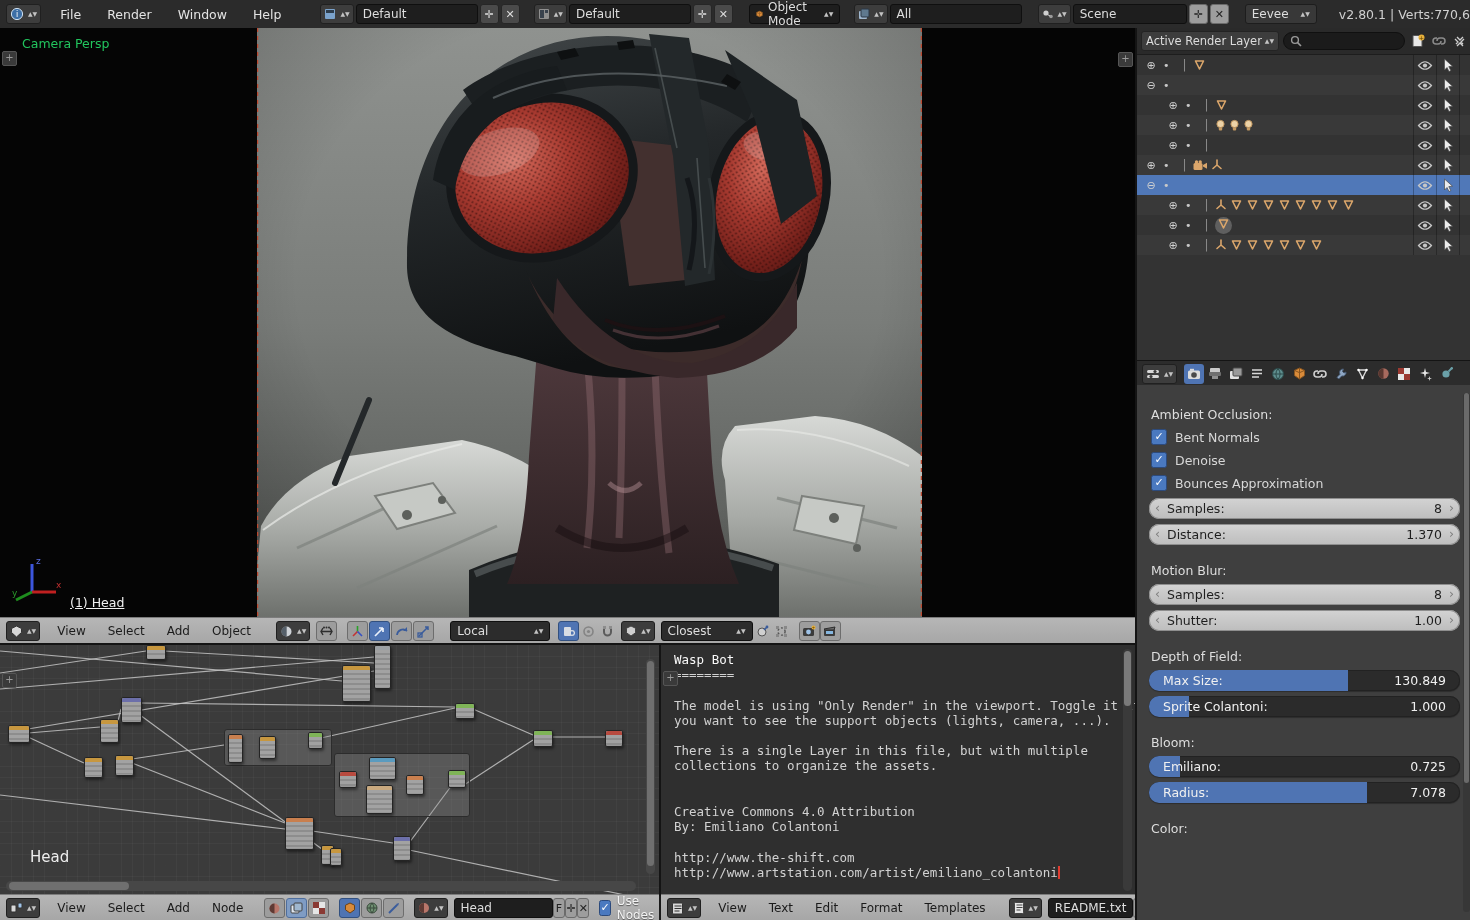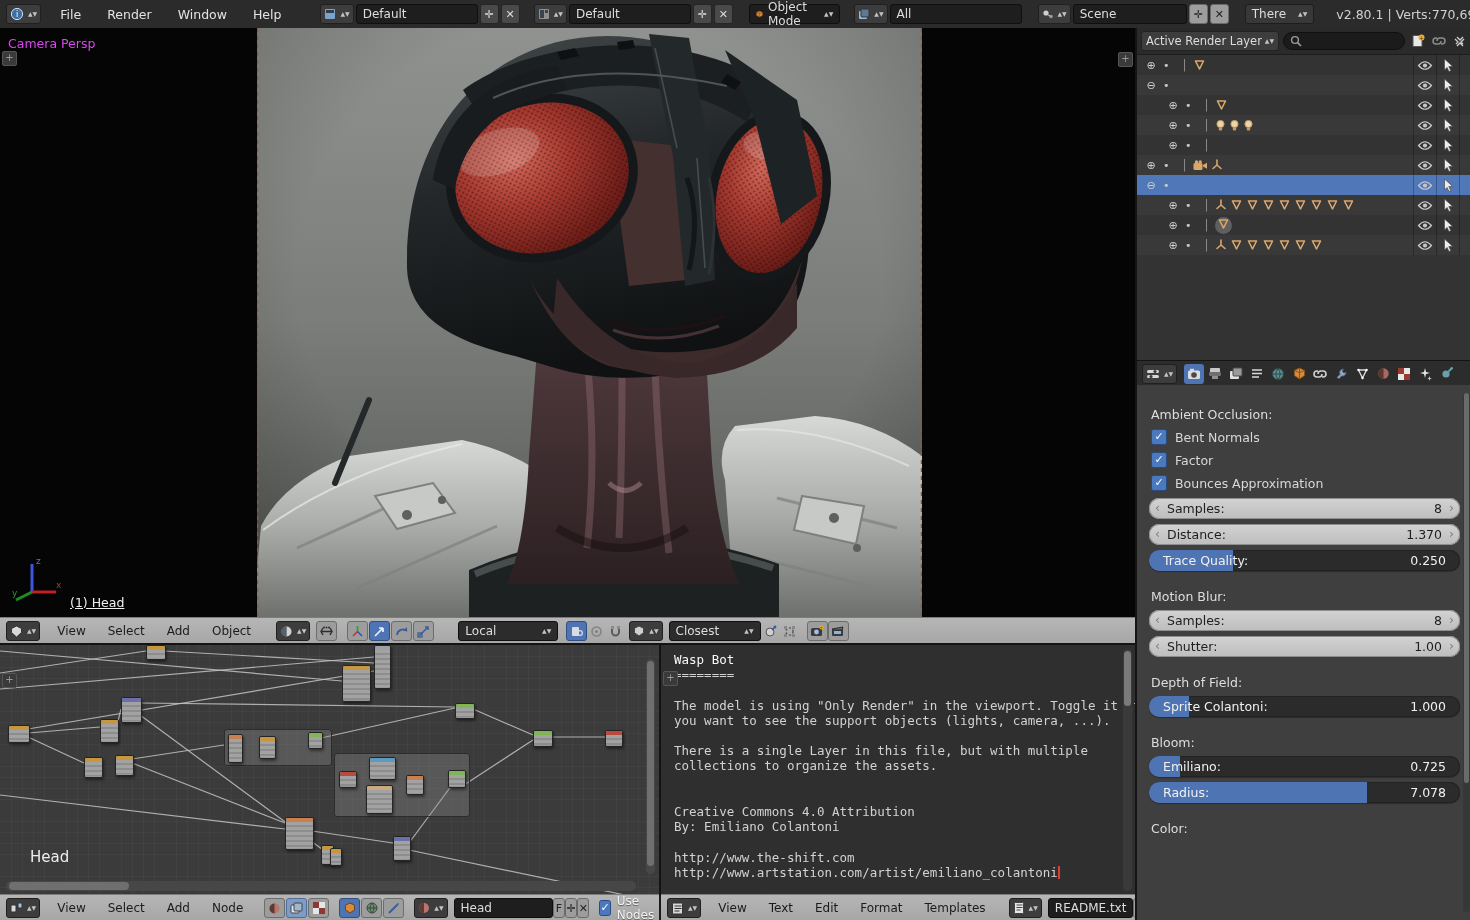--- a/index.html
+++ b/index.html
@@ -21,21 +21,21 @@
   .iconbox{width:19px;height:18px;border-radius:3px;display:flex;align-items:center;justify-content:center;}
   .plus-widget{position:absolute;width:13px;height:13px;background:#3a3a3a;border:1px solid #555;
                border-radius:2px;color:#9a9a9a;font-size:10px;line-height:11px;text-align:center;z-index:6;}
   
   #topbar{position:absolute;left:0;top:0;width:1470px;height:28px;background:#2b2b2b;
           border-bottom:2px solid #121212;display:flex;align-items:center;}
   .tmenu{padding:0 13px;color:#e3e3e3;font-size:12.5px;}
   #stats{margin-left:8px;color:#d0d0d0;font-size:12.5px;white-space:nowrap;}
   
   #viewport{position:absolute;left:0;top:28px;width:1135px;height:589px;background:#050505;overflow:hidden;}
-  #vp-label{position:absolute;left:8px;top:8px;color:#d946ef;font-size:12.5px;}
+  #vp-label{position:absolute;left:22px;top:8px;color:#22c55e;font-size:12.5px;}
   #vp-active{position:absolute;left:70px;top:567px;color:#f0f0f0;font-size:12.5px;text-decoration:underline;}
   #vp-axis{position:absolute;left:10px;top:528px;}
   #vp-header{left:0;top:617px;width:1135px;height:26px;}
   
   #node-editor{position:absolute;left:0;top:643px;width:659px;height:251px;overflow:hidden;
     background-color:#3b3b3b;
     background-image:linear-gradient(rgba(255,255,255,0.03) 1px,transparent 1px),
       linear-gradient(90deg,rgba(255,255,255,0.03) 1px,transparent 1px),
       linear-gradient(rgba(0,0,0,0.10) 1px,transparent 1px),
       linear-gradient(90deg,rgba(0,0,0,0.10) 1px,transparent 1px);
@@ -186,21 +186,21 @@
           </svg>
         <span class="updn">▲▼</span>
       </div>
       <div class="dfield" style="width:100px">
           <span>Scene</span>
         </div>
       <div class="sqbtn light">✛</div>
       <div class="sqbtn light">✕</div>
     </div>
     <div class="dfield" style="margin-left:16px;width:100px;background:#383838;border-color:#1d1d1d">
-      <span>There</span>
+      <span>Eevee</span>
       <span class="gap"></span>
         <span class="updn">▲▼</span>
     </div>
     <svg width="18" height="18" viewBox="0 0 18 18" style="margin-left:14px">
       <circle cx="10" cy="9" r="6.5" fill="#e87d0d"></circle>
         <ellipse cx="11" cy="8" rx="4" ry="3" fill="#fff"></ellipse>
         <ellipse cx="11.5" cy="8" rx="1.8" ry="1.5" fill="#1f65a6"></ellipse>
         <path d="M2 11q3-5 8-6l-2 3z" fill="#e87d0d"></path>
     </svg>
     <span id="stats">v2.80.1 | Verts:770,690 | Faces:715</span>
@@ -370,21 +370,21 @@
             <path d="M12 2v4h-4" fill="#3a5c9c"></path>
           </svg>
       </div>
       <div class="iconbox" style="background:#9d9d9d;border:1px solid #6d6d6d">
         <svg width="13" height="13" viewBox="0 0 13 13">
             <path d="M2 11L11 2M8 2h3v3" stroke="#3a5c9c" stroke-width="1.5" fill="none"></path>
             <rect x="1" y="8" width="4" height="4" fill="none" stroke="#3a5c9c" stroke-width="1.3"></rect>
           </svg>
       </div>
     </div>
-    <div class="dfield" style="margin-left:24px;width:86px;background:#2c2c2c">
+    <div class="dfield" style="margin-left:16px;width:86px;background:#2c2c2c">
       <span>Local</span>
       <span class="gap"></span>
         <span class="updn">▲▼</span>
     </div>
     <div class="iconbox" style="margin-left:8px;background:#4f74b3;border:1px solid #32507f">
       <svg width="13" height="13" viewBox="0 0 13 13">
           <rect x="2" y="2" width="7" height="9" rx="1" fill="#d8dde4"></rect>
           <circle cx="10" cy="8" r="2.4" fill="none" stroke="#d8dde4" stroke-width="1.3"></circle>
         </svg>
     </div>
@@ -1139,49 +1139,49 @@
 
   <div id="props">
     <div id="props-panels">
         <div class="ptitle">Ambient Occlusion:</div>
         <div class="pcheck">
           <span class="cbox">✓</span>
           <span>Bent Normals</span>
         </div>
         <div class="pcheck">
           <span class="cbox">✓</span>
-          <span>Factor</span>
+          <span>Denoise</span>
         </div>
         <div class="pcheck">
           <span class="cbox">✓</span>
           <span>Bounces Approximation</span>
         </div>
         <div class="slider light">
           <span class="slabel">Samples:</span>
           <span class="svalue">8</span>
         </div>
         <div class="slider light">
           <span class="slabel">Distance:</span>
           <span class="svalue">1.370</span>
-        </div>
-        <div class="slider">
-          <div class="fillbar" style="width:27%"></div>
-          <span class="slabel">Trace Quality:</span>
-          <span class="svalue">0.250</span>
         </div>
         <div class="ptitle" style="margin-top: 18px;">Motion Blur:</div>
         <div class="slider light">
           <span class="slabel">Samples:</span>
           <span class="svalue">8</span>
         </div>
         <div class="slider light">
           <span class="slabel">Shutter:</span>
           <span class="svalue">1.00</span>
         </div>
         <div class="ptitle" style="margin-top: 18px;">Depth of Field:</div>
+        <div class="slider">
+          <div class="fillbar" style="width:64%"></div>
+          <span class="slabel">Max Size:</span>
+          <span class="svalue">130.849</span>
+        </div>
         <div class="slider">
           <div class="fillbar" style="width:13%"></div>
           <span class="slabel">Sprite Colantoni:</span>
           <span class="svalue">1.000</span>
         </div>
         <div class="ptitle" style="margin-top: 18px;">Bloom:</div>
         <div class="slider">
           <div class="fillbar" style="width:10%"></div>
           <span class="slabel">Emiliano:</span>
           <span class="svalue">0.725</span>

